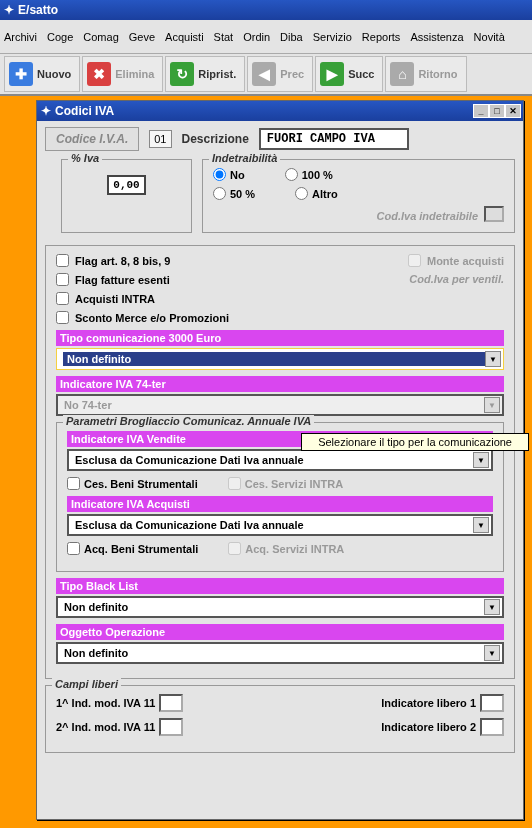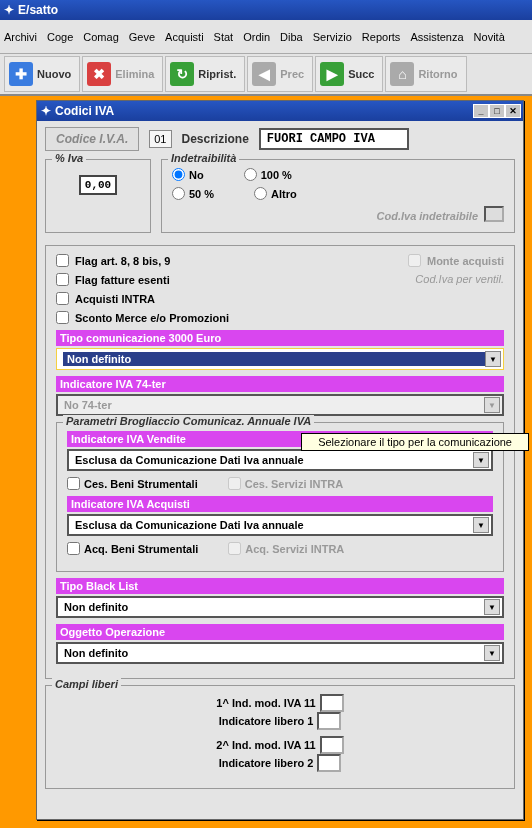--- a/index.html
+++ b/index.html
@@ -121,21 +121,21 @@
     padding:8px 10px 10px 10px;
     position:relative;
     margin-bottom:6px;
   }
   .groupbox .legend{
     position:absolute;top:-8px;left:6px;
     background:#e4e4e4;padding:0 3px;
     font-weight:bold;font-style:italic;color:#333;font-size:11px;
   }
   .row-flex{display:flex;gap:10px;margin-bottom:6px;}
-  .perc-iva{width:106px;}
+  .perc-iva{width:131px;margin-left:16px;}
   .indet-box{flex:1;}
   .num-field{
     border:2px solid #444;background:#fff;
     width:70px;text-align:right;padding:2px 4px;
     font-family:'Courier New',monospace;font-weight:bold;
   }
   .radio-row{display:flex;gap:40px;margin-bottom:6px;align-items:flex-end;}
   .radio-row label, .check-row label{display:flex;align-items:center;gap:4px;font-weight:bold;}
   .disabled-label{color:#999;}
   .sub-row{display:flex;align-items:flex-end;justify-content:flex-end;gap:6px;}
@@ -163,21 +163,21 @@
     position:absolute;
     right:-6px;
     top:332px;
     background:#ffffe1;border:1px solid #000;
     padding:2px 16px;font-size:11px;
     z-index:10;
     white-space:nowrap;
   }
   .check-inline{display:flex;gap:30px;align-items:flex-start;margin-bottom:6px;}
   .check-inline label{display:flex;align-items:center;gap:4px;font-weight:bold;}
-  .campi-row{display:flex;align-items:center;justify-content:space-between;margin-bottom:6px;flex-direction:column;}
+  .campi-row{display:flex;align-items:center;justify-content:space-between;margin-bottom:6px;}
   .campi-row .field{display:flex;align-items:center;gap:4px;font-weight:bold;}
   .sm-input{border:2px inset #aaa;background:#fff;width:24px;height:18px;}
   input[type=checkbox],input[type=radio]{margin:0;}
 </style>
 </head>
 <body>
 
 <div class="titlebar">
   <span class="icon-left">✦</span>
   <span>E/satto</span>
@@ -294,21 +294,21 @@
         <label class="check-row disabled-label">
             <input type="checkbox" disabled="" style=""> 
             <span>Monte acquisti</span>
           </label>
       </div>
       <div style="display:flex;justify-content:space-between;">
         <label class="check-row">
             <input type="checkbox" style=""> 
             <span>Flag fatture esenti</span>
           </label>
-        <span class="disabled-label" style="font-weight:normal;font-style:italic;">Cod.Iva per ventil.</span>
+        <span class="disabled-label" style="font-weight:bold;font-style:italic;">Cod.Iva per ventil.</span>
       </div>
       <label class="check-row">
           <input type="checkbox" style=""> 
           <span>Acquisti INTRA</span>
         </label>
       <label class="check-row">
           <input type="checkbox" style=""> 
           <span>Sconto Merce e/o Promozioni</span>
         </label>
 

